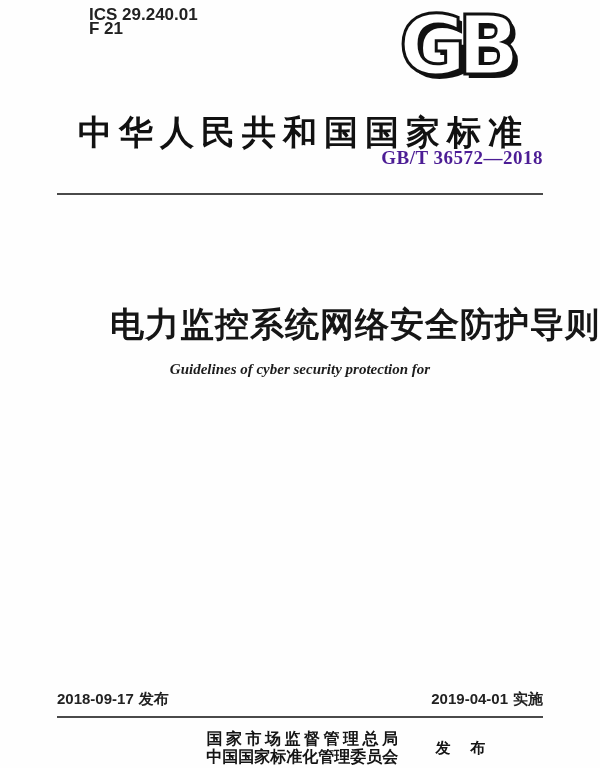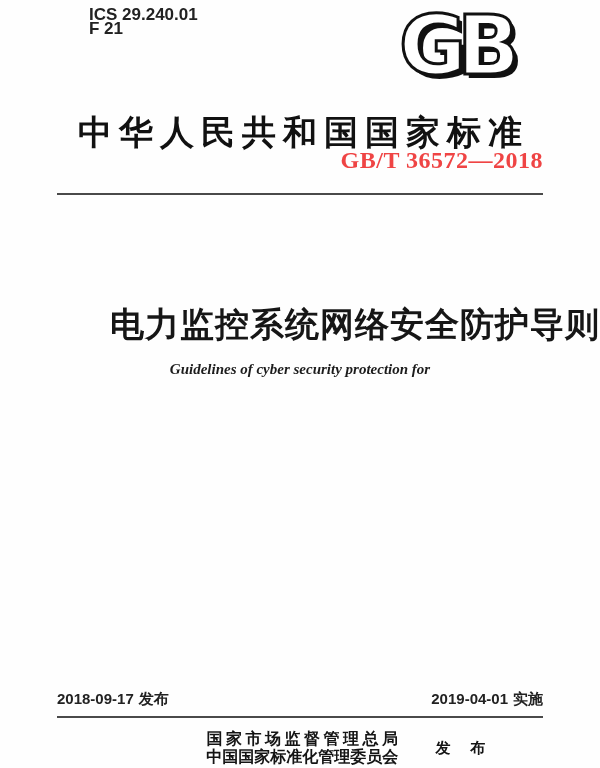--- a/index.html
+++ b/index.html
@@ -46,23 +46,23 @@
     white-space: nowrap;
     color: #111;
     margin-top: 20px;
   }
   .std-number {
     position: absolute;
     top: 147px;
     right: 57px;
     font-family: "Liberation Serif", serif;
     font-weight: bold;
-    font-size: 24px;
+    font-size: 19px;
     letter-spacing: 0.5px;
-    color: #ef4444;
+    color: #4c1d95;
   }
   .top-rule {
     position: absolute;
     top: 193px;
     left: 57px;
     right: 57px;
     height: 2px;
     background: #4a4a4a;
   }
   .cn-title {

